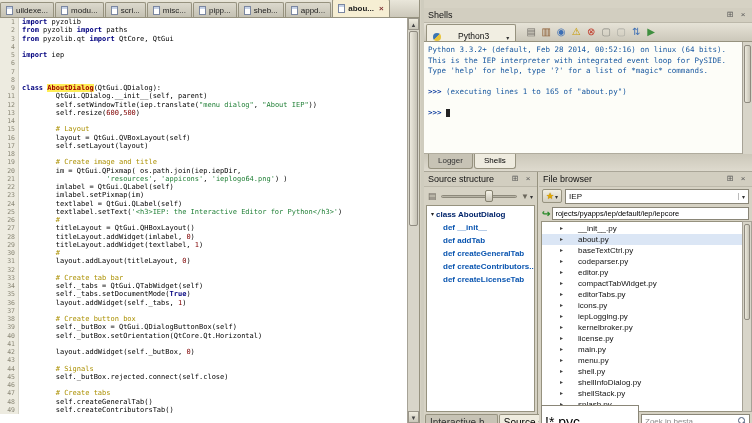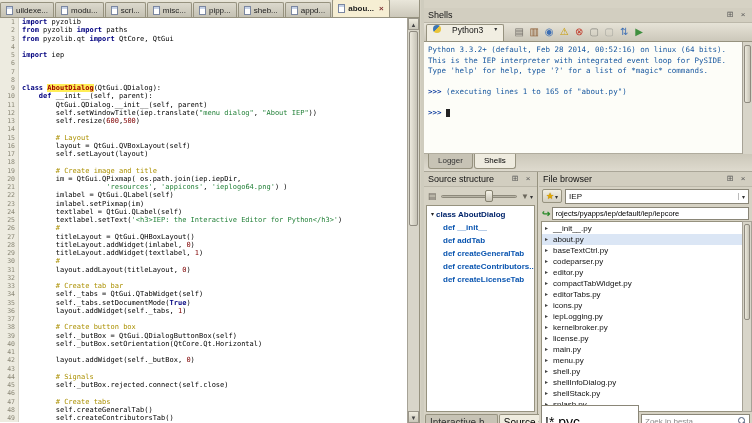--- a/index.html
+++ b/index.html
@@ -33,21 +33,21 @@
 
   #main-splitter{position:absolute;left:421px;top:0;width:3px;height:423px;background:#cfccbe;cursor:col-resize;}
 
   
   #right{position:absolute;left:424px;top:8px;width:328px;height:423px;}
   .dock-titlebar{height:15px;display:flex;align-items:center;padding:0 4px;background:#d2cec0;border-bottom:1px solid #bcb8aa;font-size:9px;}
   .dock-icons{margin-left:auto;display:flex;gap:3px;}
   .dock-ico{width:10px;height:10px;font-size:8px;line-height:10px;text-align:center;color:#555;}
 
   #shell-tabrow{position:absolute;left:0;top:15px;right:0;height:19px;background:linear-gradient(#e6e3d7,#ccc8ba);border-bottom:1px solid #96927f;display:flex;align-items:flex-end;}
-  .shtab{display:flex;align-items:flex-start;gap:11px;height:17px;padding:0 6px;margin-left:2px;border:1px solid #96927f;border-bottom:none;border-radius:2px 2px 0 0;background:#f1eee2;font-size:8.5px;}
+  .shtab{display:flex;align-items:flex-end;gap:17px;height:17px;padding:0 6px;margin-left:2px;border:1px solid #96927f;border-bottom:none;border-radius:2px 2px 0 0;background:#f1eee2;font-size:8.5px;}
   .pyicon{width:8px;height:8px;border-radius:50%;background:linear-gradient(135deg,#3c76b4 50%,#e8c43a 50%);display:inline-block;}
   .ddarrow{font-size:6px;color:#333;}
   #shell-toolbar{display:flex;align-items:center;height:19px;margin-left:8px;}
   .sh-ico{width:14px;height:14px;text-align:center;line-height:14px;font-size:10px;margin-right:1px;}
   #shell-content{position:absolute;left:0;top:34px;right:0;height:112px;background:#fdfdf8;border-bottom:1px solid #b0ac9e;padding:3px 4px;font-family:"DejaVu Sans Mono",monospace;font-size:7.5px;overflow:hidden;}
   .shline{height:10.5px;line-height:10.5px;white-space:pre;}
   .shprompt{color:#00339a;font-weight:bold;}
   .sh-banner{color:#16569e;}
   .sh-exec{color:#16569e;}
   .sh-blank{color:#16569e;}
@@ -81,21 +81,21 @@
   #filebrowser{position:absolute;left:115px;top:0;right:0;height:100%;}
   #fb-toolbar{position:absolute;left:0;top:15px;right:0;height:18px;display:flex;align-items:center;gap:3px;padding:0 3px;background:#d6d2c4;}
   .star-btn{display:flex;align-items:center;gap:1px;padding:1px 3px;border:1px solid #96927f;border-radius:2px;background:linear-gradient(#f2efe3,#d3cfc1);}
   .star{color:#e3a700;font-size:9px;text-shadow:0 0 1px #8a6a00;}
   .fb-combo{flex:1;height:15px;border:1px solid #8a8678;background:#fff;display:flex;align-items:center;padding:0 3px;font-size:8px;}
   .combo-arrow{margin-left:auto;font-size:6px;color:#333;border-left:1px solid #bbb;padding-left:3px;}
   #fb-pathrow{position:absolute;left:0;top:33px;right:0;height:16px;display:flex;align-items:center;gap:2px;padding:0 3px;background:#d6d2c4;}
   .go-icon{color:#2a8a2a;font-size:10px;font-weight:bold;}
   #fb-path{flex:1;height:13px;border:1px solid #8a8678;background:#fff;font-size:7.5px;padding:0 2px;font-family:"Liberation Sans",sans-serif;direction:rtl;text-align:left;}
   #fb-list{position:absolute;left:2px;top:49px;right:10px;bottom:19px;background:#fff;border:1px solid #96927f;border-right:none;overflow:hidden;padding-top:1px;}
-  .frow{height:11px;line-height:11px;font-size:8px;display:flex;align-items:center;gap:5px;padding-left:3px;white-space:nowrap;}
+  .frow{height:11px;line-height:11px;font-size:8px;display:flex;align-items:center;gap:15px;padding-left:18px;white-space:nowrap;}
   .frow.sel{background:#dbe6f5;}
   .fexp{color:#444;font-size:6px;}
   #fb-vscroll{position:absolute;right:0;top:49px;width:10px;bottom:19px;background:#d8d5c9;border:1px solid #a6a296;}
   #fb-thumb{top:2px;height:96px;}
   #fb-bottom{position:absolute;left:0;bottom:0;right:0;height:19px;display:flex;align-items:center;gap:2px;padding:0 2px;background:#d6d2c4;}
   #fb-filter{width:98px;height:15px;border:1px solid #8a8678;background:#fff;font-size:14px;padding:16px 3px;font-family:"Liberation Sans",sans-serif;}
   .searchwrap{flex:1;position:relative;height:15px;}
   #fb-search{width:100%;height:15px;border:1px solid #8a8678;background:#fff;font-size:8px;padding:0 14px 0 3px;font-family:"Liberation Sans",sans-serif;}
   #fb-search::placeholder{color:#8a8a8a;}
   .mag{position:absolute;right:3px;top:3px;width:9px;height:9px;}
@@ -146,21 +146,20 @@
     <div id="code-scroll">
         <div class="cline"><span class="ln">1</span><span class="lbody"><span class="tk-k">import</span><span class="tk-t"> pyzolib</span></span></div>
         <div class="cline"><span class="ln">2</span><span class="lbody"><span class="tk-k">from</span><span class="tk-t"> pyzolib </span><span class="tk-k">import</span><span class="tk-t"> paths</span></span></div>
         <div class="cline"><span class="ln">3</span><span class="lbody"><span class="tk-k">from</span><span class="tk-t"> pyzolib.qt </span><span class="tk-k">import</span><span class="tk-t"> QtCore, QtGui</span></span></div>
         <div class="cline"><span class="ln">4</span><span class="lbody"></span></div>
         <div class="cline"><span class="ln">5</span><span class="lbody"><span class="tk-k">import</span><span class="tk-t"> iep</span></span></div>
         <div class="cline"><span class="ln">6</span><span class="lbody"></span></div>
         <div class="cline"><span class="ln">7</span><span class="lbody"></span></div>
         <div class="cline"><span class="ln">8</span><span class="lbody"></span></div>
         <div class="cline"><span class="ln">9</span><span class="lbody"><span class="tk-k">class</span><span class="tk-t"> </span><span class="tk-h">AboutDialog</span><span class="tk-t">(QtGui.QDialog):</span></span></div>
-        <div class="cline"><span class="ln">10</span><span class="lbody"><span class="tk-t">    </span><span class="tk-k">def</span><span class="tk-t"> __init__(self, parent):</span></span></div>
         <div class="cline"><span class="ln">11</span><span class="lbody"><span class="tk-t">        QtGui.QDialog.__init__(self, parent)</span></span></div>
         <div class="cline"><span class="ln">12</span><span class="lbody"><span class="tk-t">        self.setWindowTitle(iep.translate(</span><span class="tk-s">"menu dialog"</span><span class="tk-t">, </span><span class="tk-s">"About IEP"</span><span class="tk-t">))</span></span></div>
         <div class="cline"><span class="ln">13</span><span class="lbody"><span class="tk-t">        self.resize(</span><span class="tk-n">600</span><span class="tk-t">,</span><span class="tk-n">500</span><span class="tk-t">)</span></span></div>
         <div class="cline"><span class="ln">14</span><span class="lbody"></span></div>
         <div class="cline"><span class="ln">15</span><span class="lbody"><span class="tk-t">        </span><span class="tk-c"># Layout</span></span></div>
         <div class="cline"><span class="ln">16</span><span class="lbody"><span class="tk-t">        layout = QtGui.QVBoxLayout(self)</span></span></div>
         <div class="cline"><span class="ln">17</span><span class="lbody"><span class="tk-t">        self.setLayout(layout)</span></span></div>
         <div class="cline"><span class="ln">18</span><span class="lbody"></span></div>
         <div class="cline"><span class="ln">19</span><span class="lbody"><span class="tk-t">        </span><span class="tk-c"># Create image and title</span></span></div>
         <div class="cline"><span class="ln">20</span><span class="lbody"><span class="tk-t">        im = QtGui.QPixmap( os.path.join(iep.iepDir, </span></span></div>

